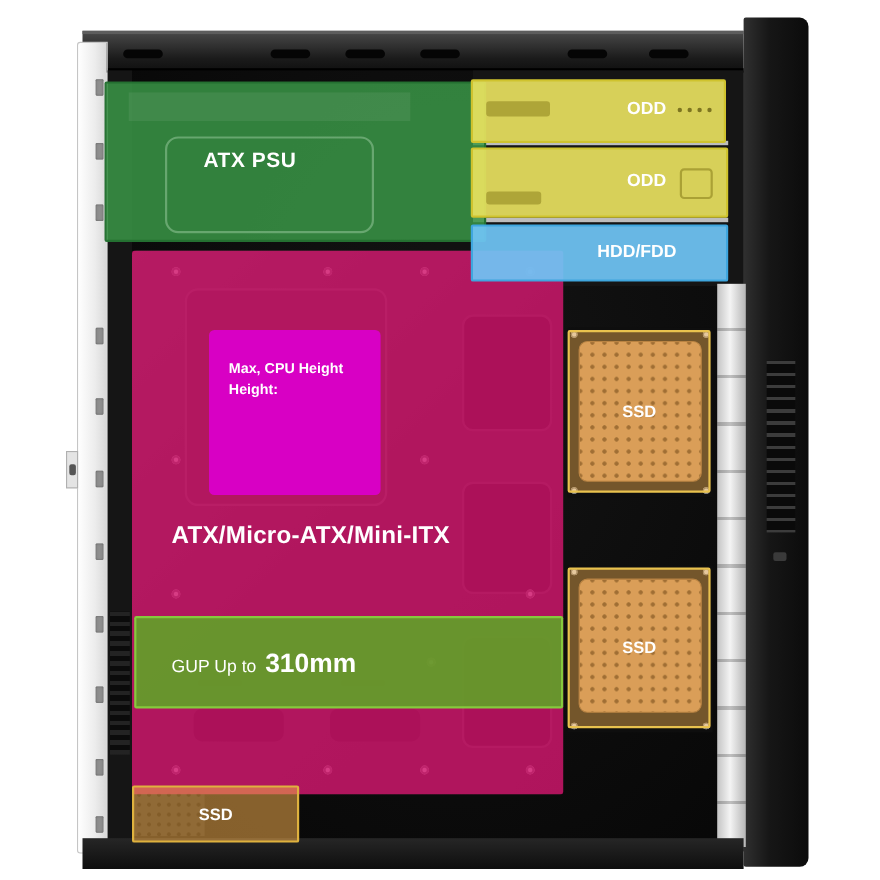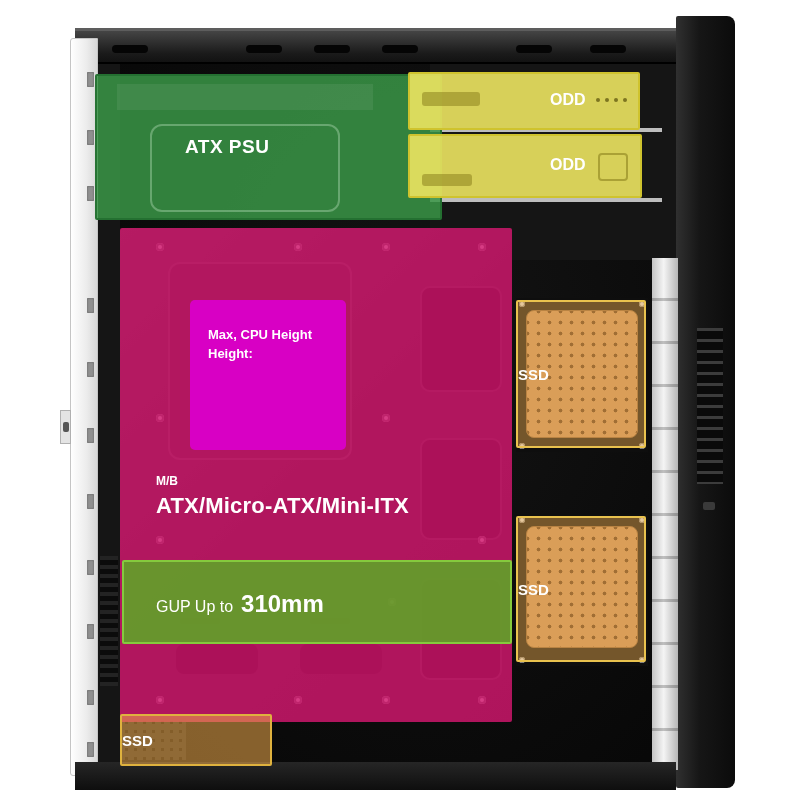--- a/index.html
+++ b/index.html
@@ -76,38 +76,38 @@
   .mb-labels{left:156px;top:474px;color:#fff;}
   .mb-labels .pfx{font-size:12px;font-weight:600;margin-bottom:5px;}
   .mb-labels .types{font-size:22px;font-weight:700;letter-spacing:.2px;}
 
   .gpu-box{left:122px;top:560px;width:390px;height:84px;
     background:rgba(92,170,36,.85);border:2px solid rgba(134,205,62,.95);}
   .gpu-label{left:32px;top:28px;display:flex;align-items:baseline;gap:8px;color:#fff;}
   .gpu-label .pfx{font-size:16px;font-weight:400;}
   .gpu-label .val{font-size:24px;font-weight:700;}
 
-  .odd-box{left:408px;background:rgba(236,228,96,.9);border:2px solid #cfc32e;}
+  .odd-box{left:428px;background:rgba(236,228,96,.9);border:2px solid #cfc32e;}
   .odd-box-1{top:72px;width:232px;height:58px;}
   .odd-box-2{top:134px;width:234px;height:64px;}
   .odd-bracket{background:rgba(140,130,30,.55);border-radius:3px;}
   .odd-row{display:flex;align-items:center;gap:10px;color:#fff;font-size:16px;font-weight:700;}
   .dots{display:inline-flex;gap:5px;}
   .dots i{width:4px;height:4px;border-radius:50%;background:rgba(120,112,30,.95);}
   .odd-plate{border:2px solid rgba(140,130,30,.6);border-radius:4px;}
 
   .blue-box{background:rgba(112,198,246,.92);border:2px solid #3fa6de;color:#fff;
     display:flex;align-items:center;justify-content:center;font-size:16px;font-weight:700;}
   .hddfdd-box{left:428px;top:204px;width:234px;height:52px;}
   .hddfdd-box span{transform:translateX(34px);}
   .hdd-bottom-box{left:424px;top:712px;width:238px;height:50px;}
   .hdd-bottom-box span{transform:translateX(46px);}
 
   .orange-box{background:rgba(242,176,80,.45);border:2px solid #e9c24e;color:#fff;
-    display:flex;align-items:center;justify-content:flex-start;font-size:15px;font-weight:700;}
+    display:flex;align-items:center;justify-content:center;font-size:15px;font-weight:700;}
   .ssd-box-1{left:516px;top:300px;width:130px;height:148px;}
   .ssd-box-2{left:516px;top:516px;width:130px;height:146px;}
   .ssd-bottom-box{left:120px;top:714px;width:152px;height:52px;background:rgba(238,170,74,.55);border-color:#dfb23e;}
 </style>
 </head>
 <body>
 
 <div id="stage">
 
   <div class="abs rear-panel"></div>
@@ -188,21 +188,20 @@
   <div class="abs bottom-panel"></div>
 
   <div class="abs ov mb-overlay"></div>
 
   <div class="abs ov cpu-box">
     <div class="ln">Max, CPU Height</div>
     <div class="ln">Height:</div>
   </div>
 
   <div class="abs mb-labels">
-    <div class="pfx">M/B</div>
     <div class="types">ATX/Micro-ATX/Mini-ITX</div>
   </div>
 
   <div class="abs ov gpu-box">
     <div class="abs gpu-label">
       <span class="pfx">GUP Up to</span>
       <span class="val">310mm</span>
     </div>
   </div>
 
@@ -225,20 +224,23 @@
     </div>
   </div>
   <div class="abs ov odd-box odd-box-2">
     <div class="abs odd-bracket" style="left:12px;top:38px;width:50px;height:12px"></div>
     <div class="abs odd-row" style="left:140px;top:20px">
       <span>ODD</span>
     </div>
     <div class="abs odd-plate" style="left:188px;top:17px;width:30px;height:28px"></div>
   </div>
 
+  <div class="abs ov blue-box hddfdd-box">
+    <span>HDD/FDD</span>
+  </div>
 
   <div class="abs ov orange-box ssd-box-1">
     <span>SSD</span>
   </div>
   <div class="abs ov orange-box ssd-box-2">
     <span>SSD</span>
   </div>
 
   <div class="abs ov orange-box ssd-bottom-box">
     <span>SSD</span>

